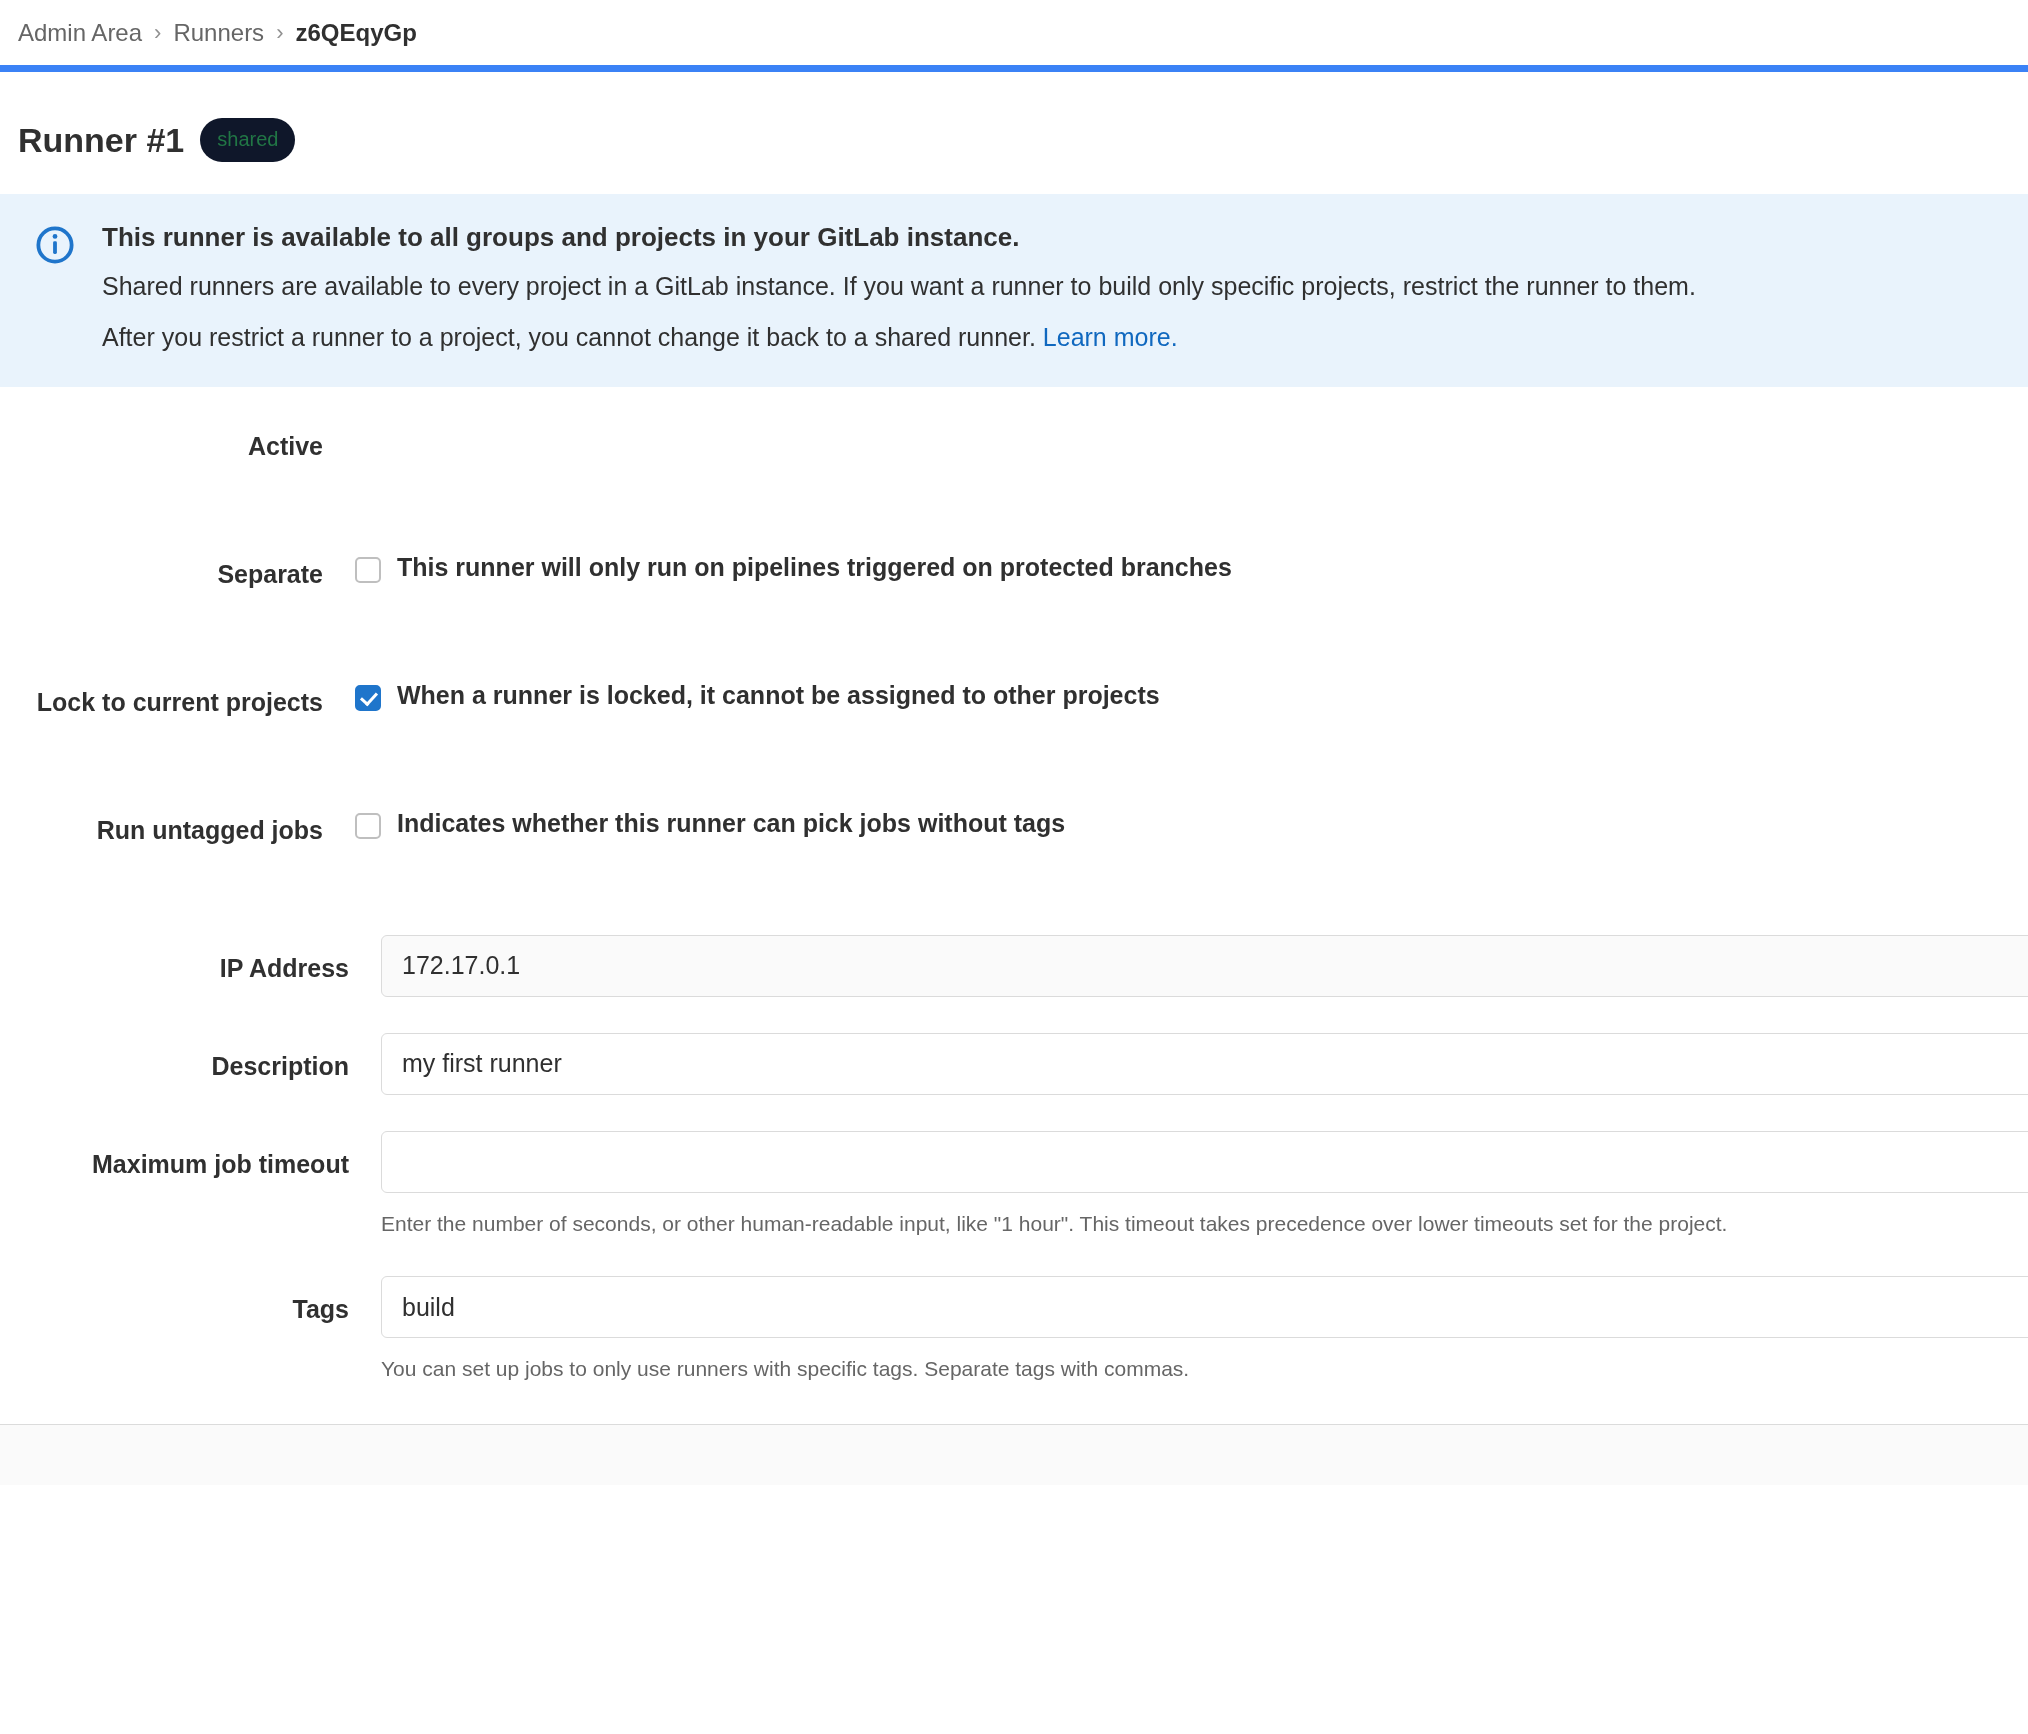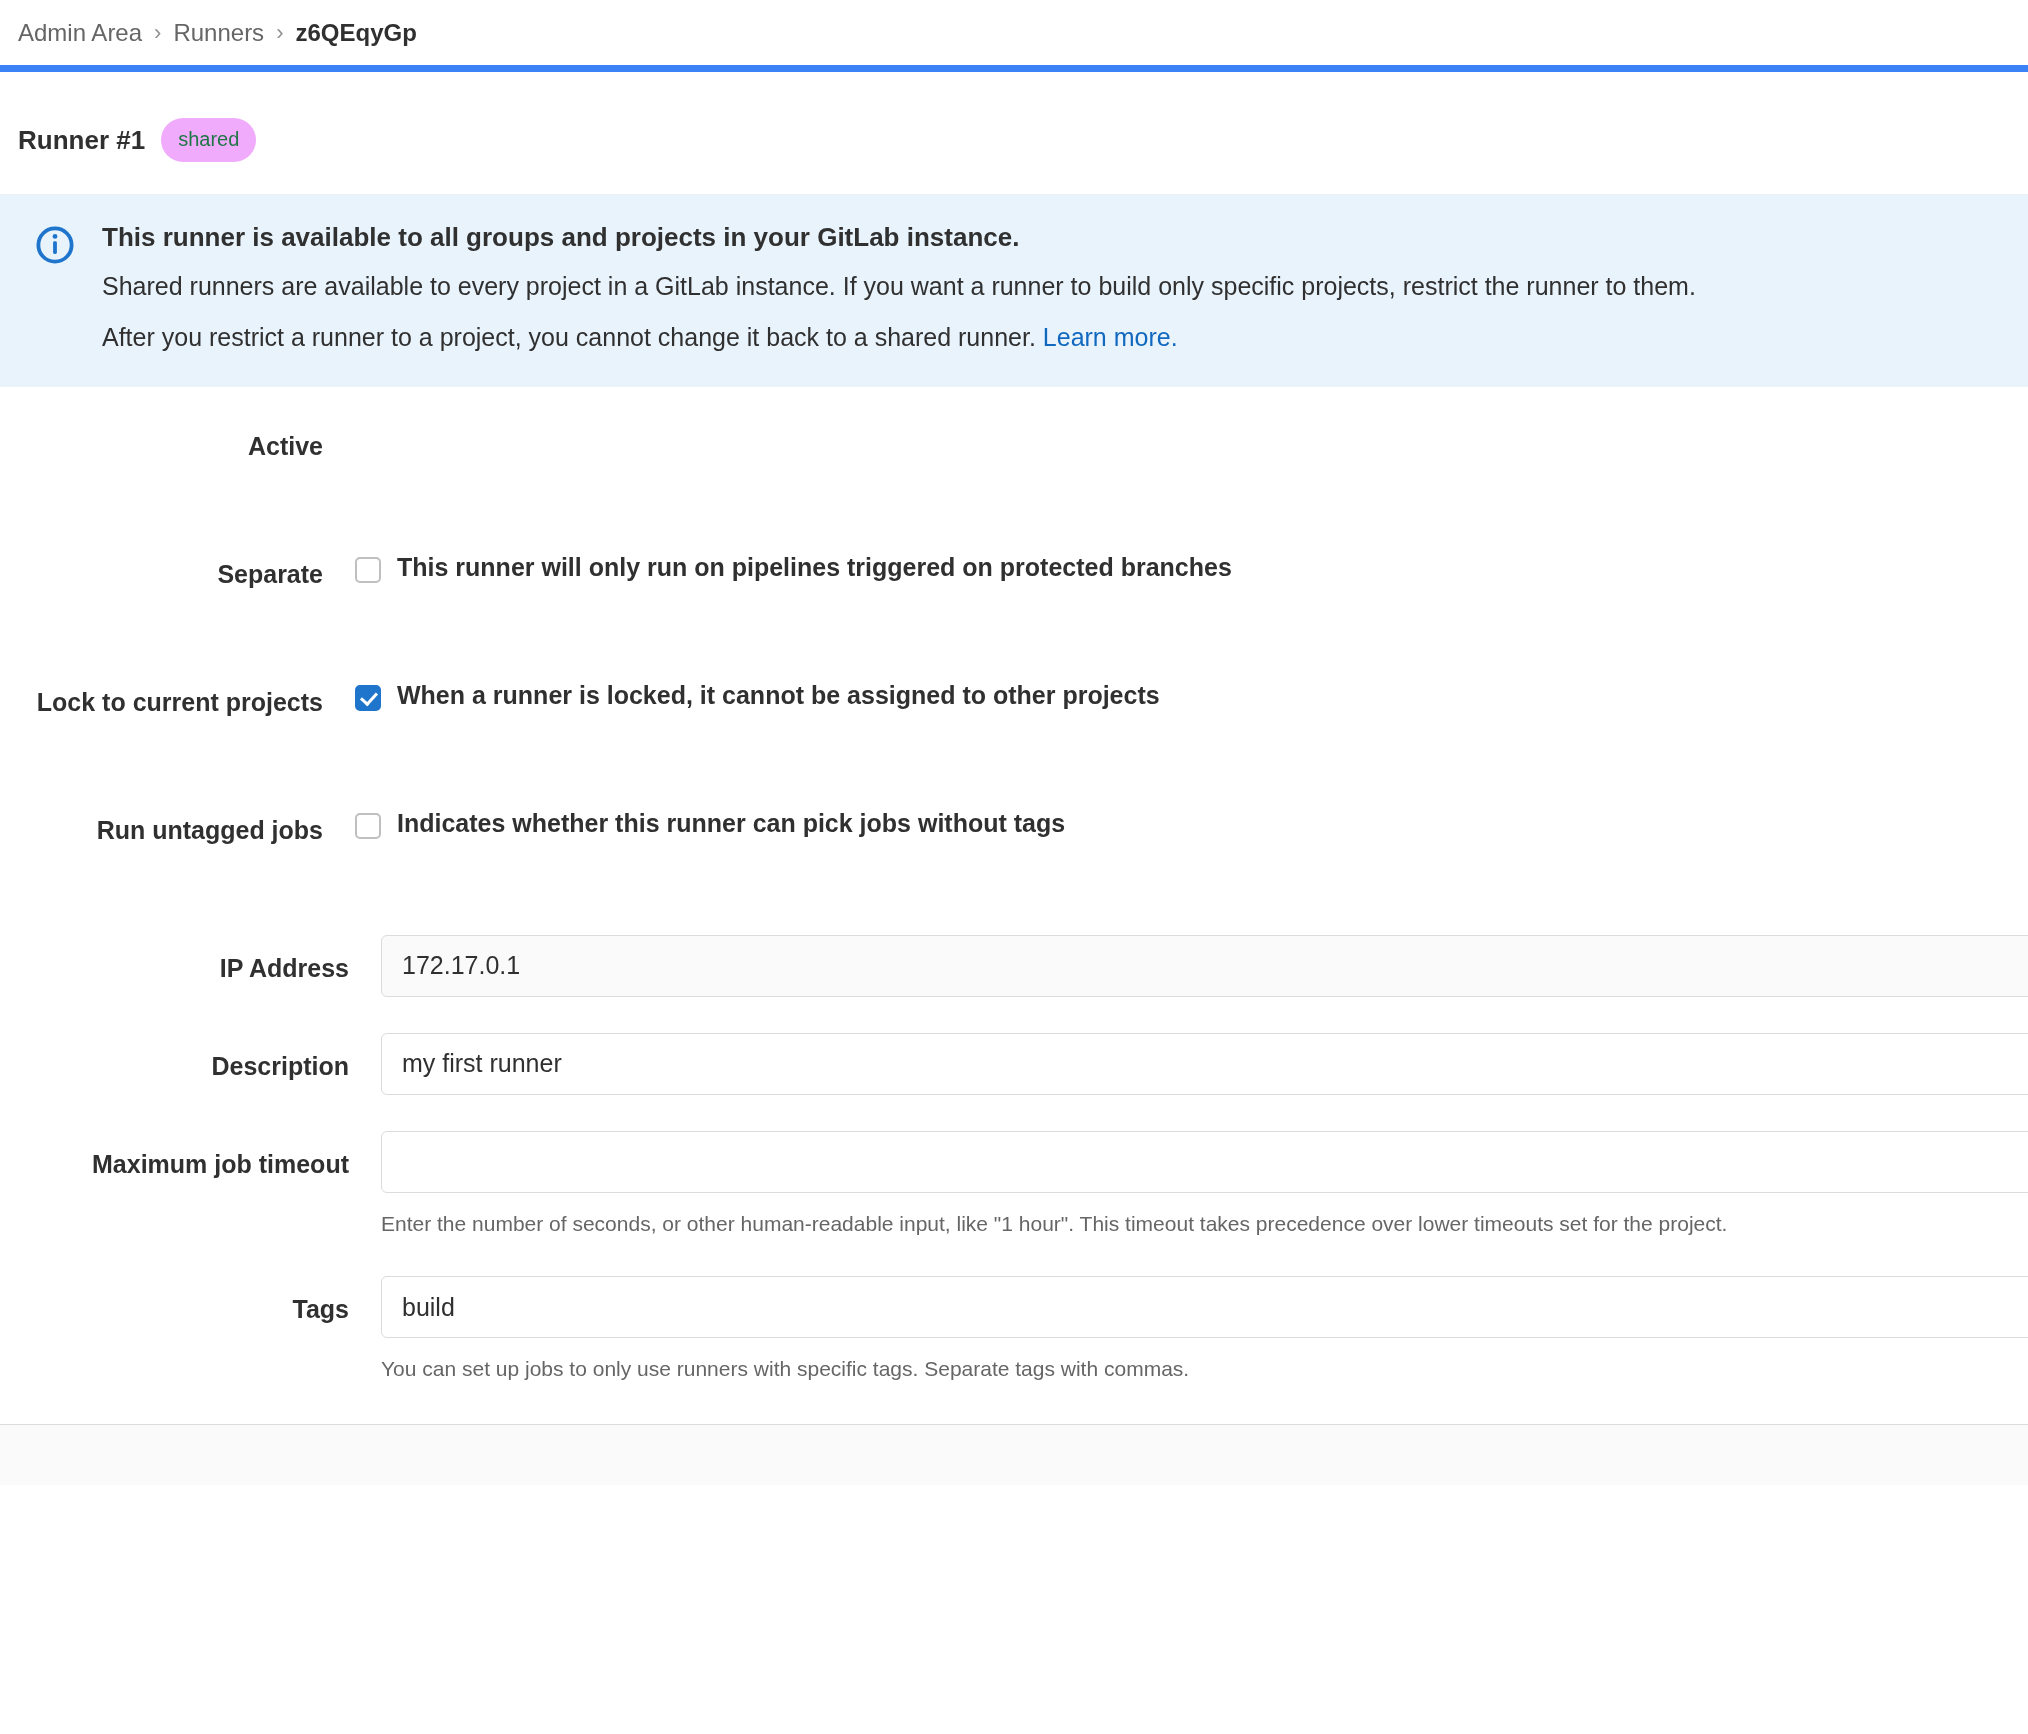--- a/index.html
+++ b/index.html
@@ -42,29 +42,29 @@
   }
 
   
   .page-title-row {
     display: flex;
     align-items: center;
     padding: 32px 18px 0 18px;
     height: 104px;
   }
   .page-title {
-    font-size: 26px;
+    font-size: 34px;
     font-weight: bold;
     color: #303030;
     margin: 0;
     line-height: 1;
   }
   .badge-shared {
     margin-left: 16px;
-    background: #f0abfc;
+    background: #0f172a;
     color: #217645;
     font-size: 20px;
     line-height: 1;
     padding: 11px 17px 13px 17px;
     border-radius: 26px;
     font-weight: normal;
   }
 
   
   .alert {

